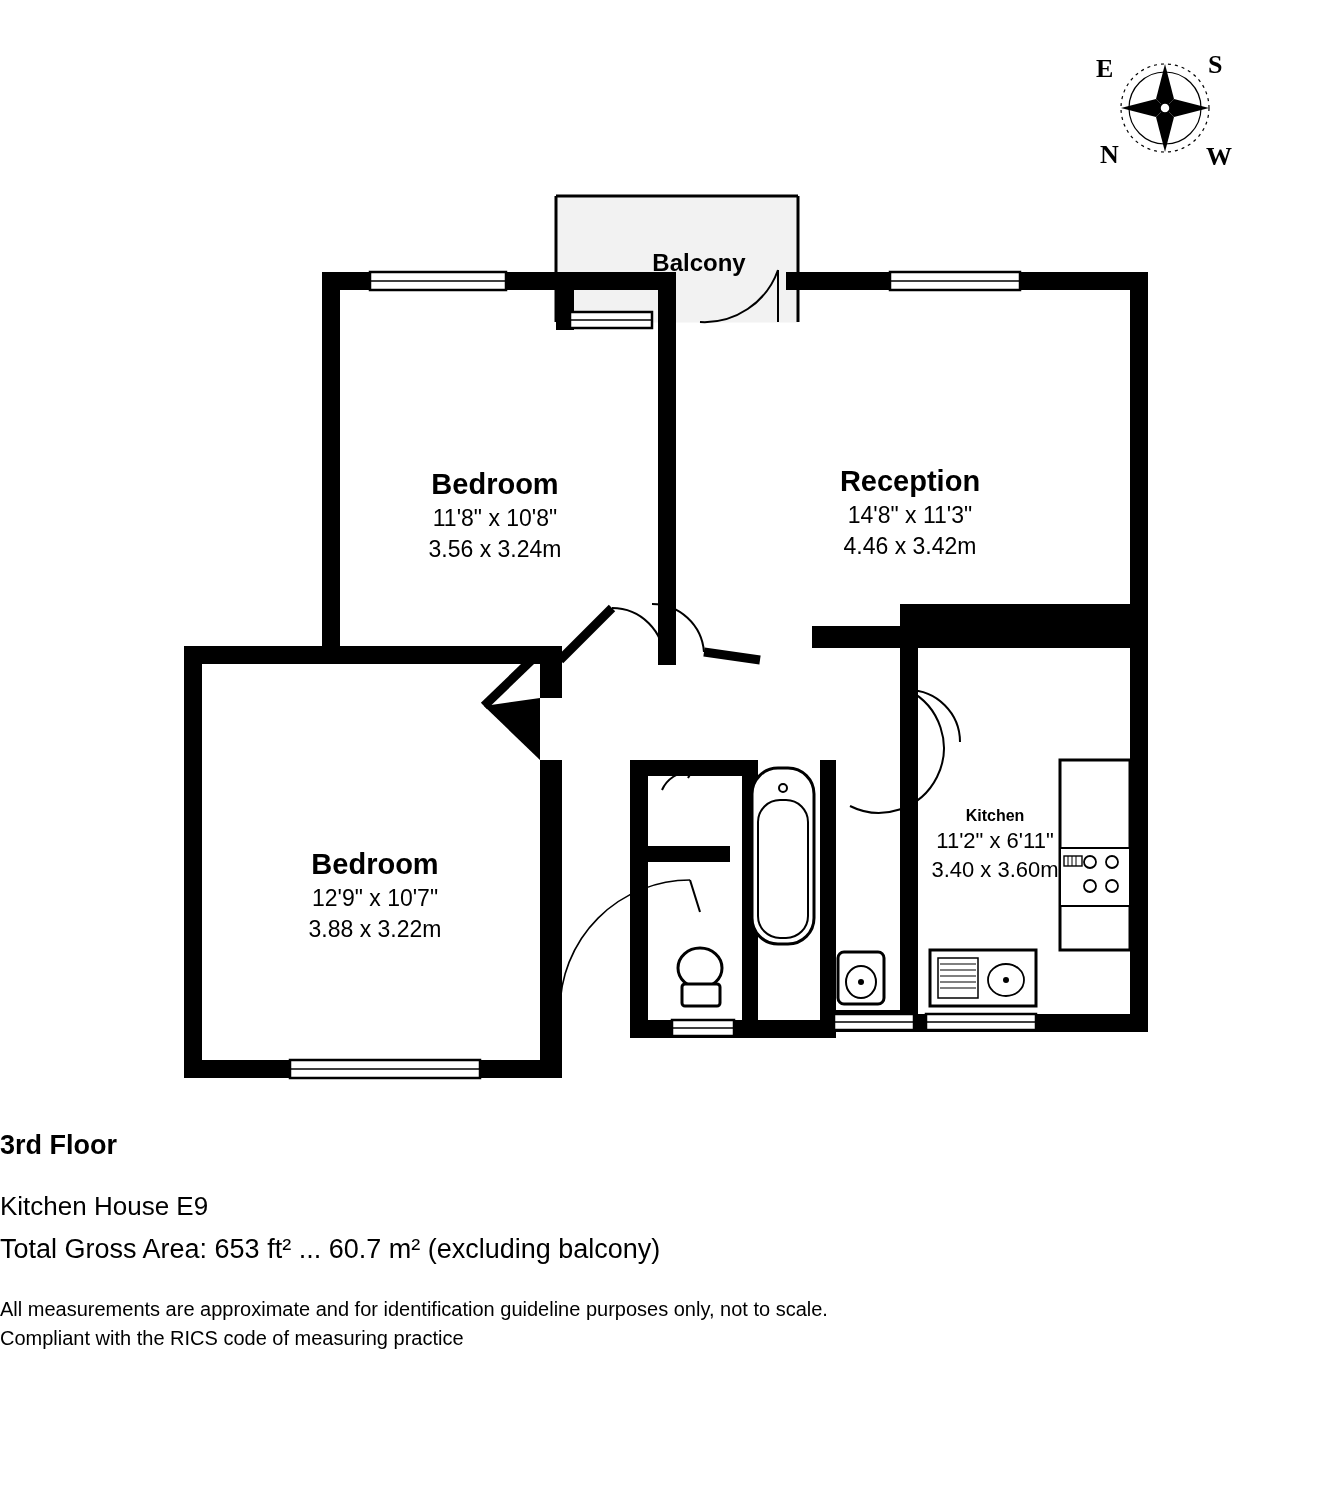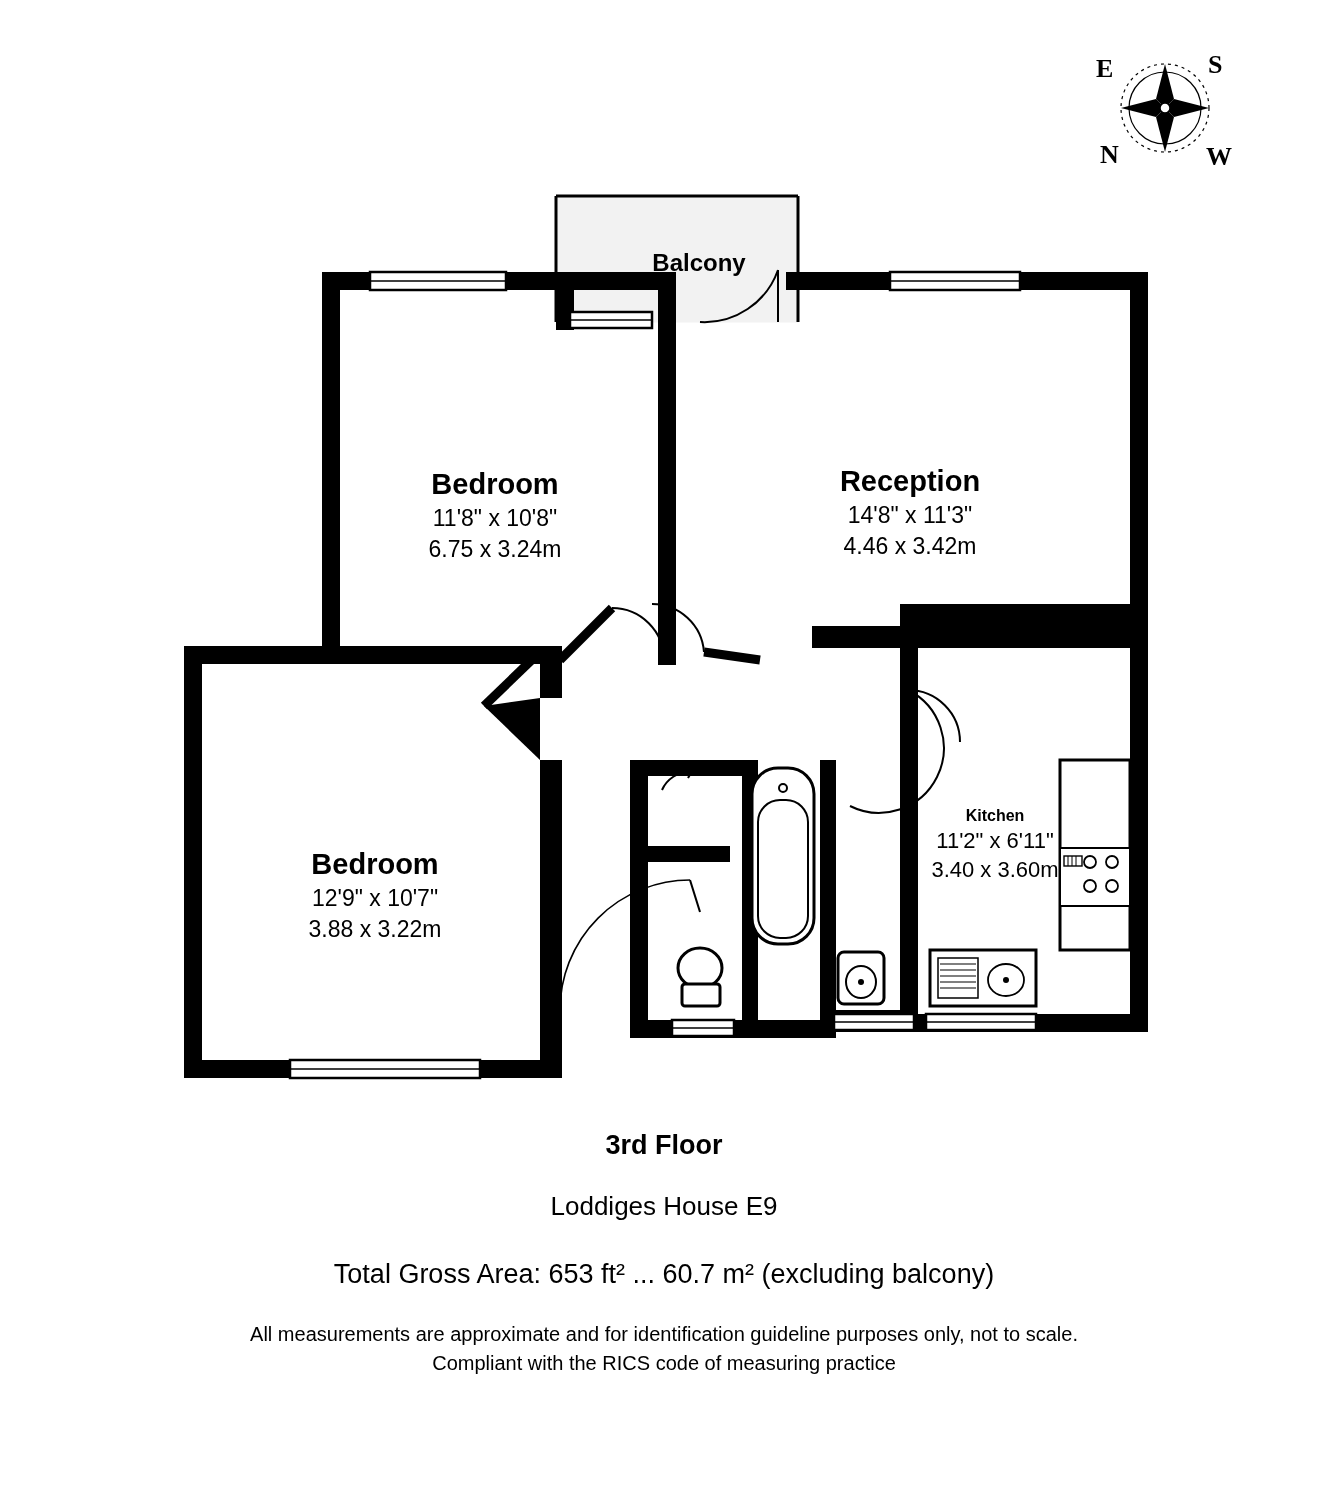--- a/index.html
+++ b/index.html
@@ -69,34 +69,34 @@
   .lbl-kitchen { left: 855px; top: 805px; width: 280px; }
   .lbl-kitchen .name { font-size: 16px; }
   .lbl-kitchen .dim { font-size: 22px; }
 
   
   .footer {
     position: absolute;
     left: 0;
     top: 1120px;
     width: 1328px;
-    text-align: center;
+    text-align: left;
   }
   .footer .floor-title {
     font-size: 27px;
     font-weight: bold;
     margin-top: 10px;
   }
   .footer .address {
     font-size: 26px;
     margin-top: 30px;
   }
   .footer .area {
     font-size: 27px;
-    margin-top: 37px;
+    margin-top: 12px;
   }
   .footer .disclaimer {
     font-size: 20px;
     margin-top: 30px;
     line-height: 1.45;
   }
 </style>
 </head>
 <body>
 
@@ -238,21 +238,21 @@
   </svg>
 
   
   <div class="room-label lbl-balcony">
     <span class="name">Balcony</span>
   </div>
 
   <div class="room-label lbl-bed1">
     <span class="name">Bedroom</span>
     <span class="dim">11'8" x 10'8"</span>
-    <span class="dim">6.75 x 3.24m</span>
+    <span class="dim">3.56 x 3.24m</span>
   </div>
 
   <div class="room-label lbl-recep">
     <span class="name">Reception</span>
     <span class="dim">14'8" x 11'3"</span>
     <span class="dim">4.46 x 3.42m</span>
   </div>
 
   <div class="room-label lbl-bed2">
     <span class="name">Bedroom</span>
@@ -262,19 +262,19 @@
 
   <div class="room-label lbl-kitchen">
     <span class="name">Kitchen</span>
     <span class="dim">11'2" x 6'11"</span>
     <span class="dim">3.40 x 3.60m</span>
   </div>
 </div>
 
 <div class="footer">
   <div class="floor-title">3rd Floor</div>
-  <div class="address">Loddiges House E9</div>
+  <div class="address">Kitchen House E9</div>
   <div class="area">Total Gross Area: 653 ft² ... 60.7 m² (excluding balcony)</div>
   <div class="disclaimer">
     <div>All measurements are approximate and for identification guideline purposes only, not to scale.</div>
     <div>Compliant with the RICS code of measuring practice</div>
   </div>
 </div>
 
 </body></html>

